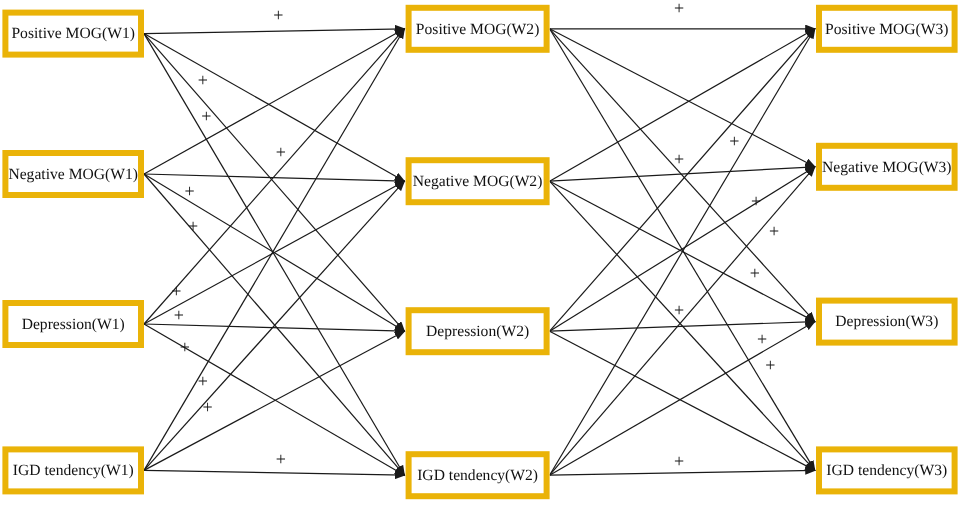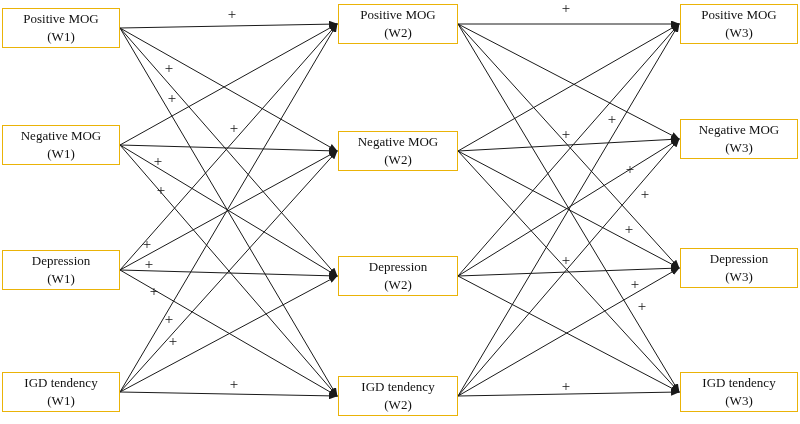--- a/index.html
+++ b/index.html
@@ -16,24 +16,24 @@
     left: 0; top: 0;
     width: 800px; height: 424px;
   }
   #edges-svg line {
     stroke: #1a1a1a;
     stroke-width: 1;
   }
   .node {
     position: absolute;
     box-sizing: border-box;
-    border: 1px solid #eab308;
+    border: 5px solid #eab308;
     background: #ffffff;
     display: flex;
-    flex-direction: column;
+    flex-direction: row;
     align-items: center;
     justify-content: center;
     text-align: center;
     font-size: 13px;
     line-height: 1.35;
     color: #111;
   }
   .plus {
     position: absolute;
     transform: translate(-50%, -50%);

